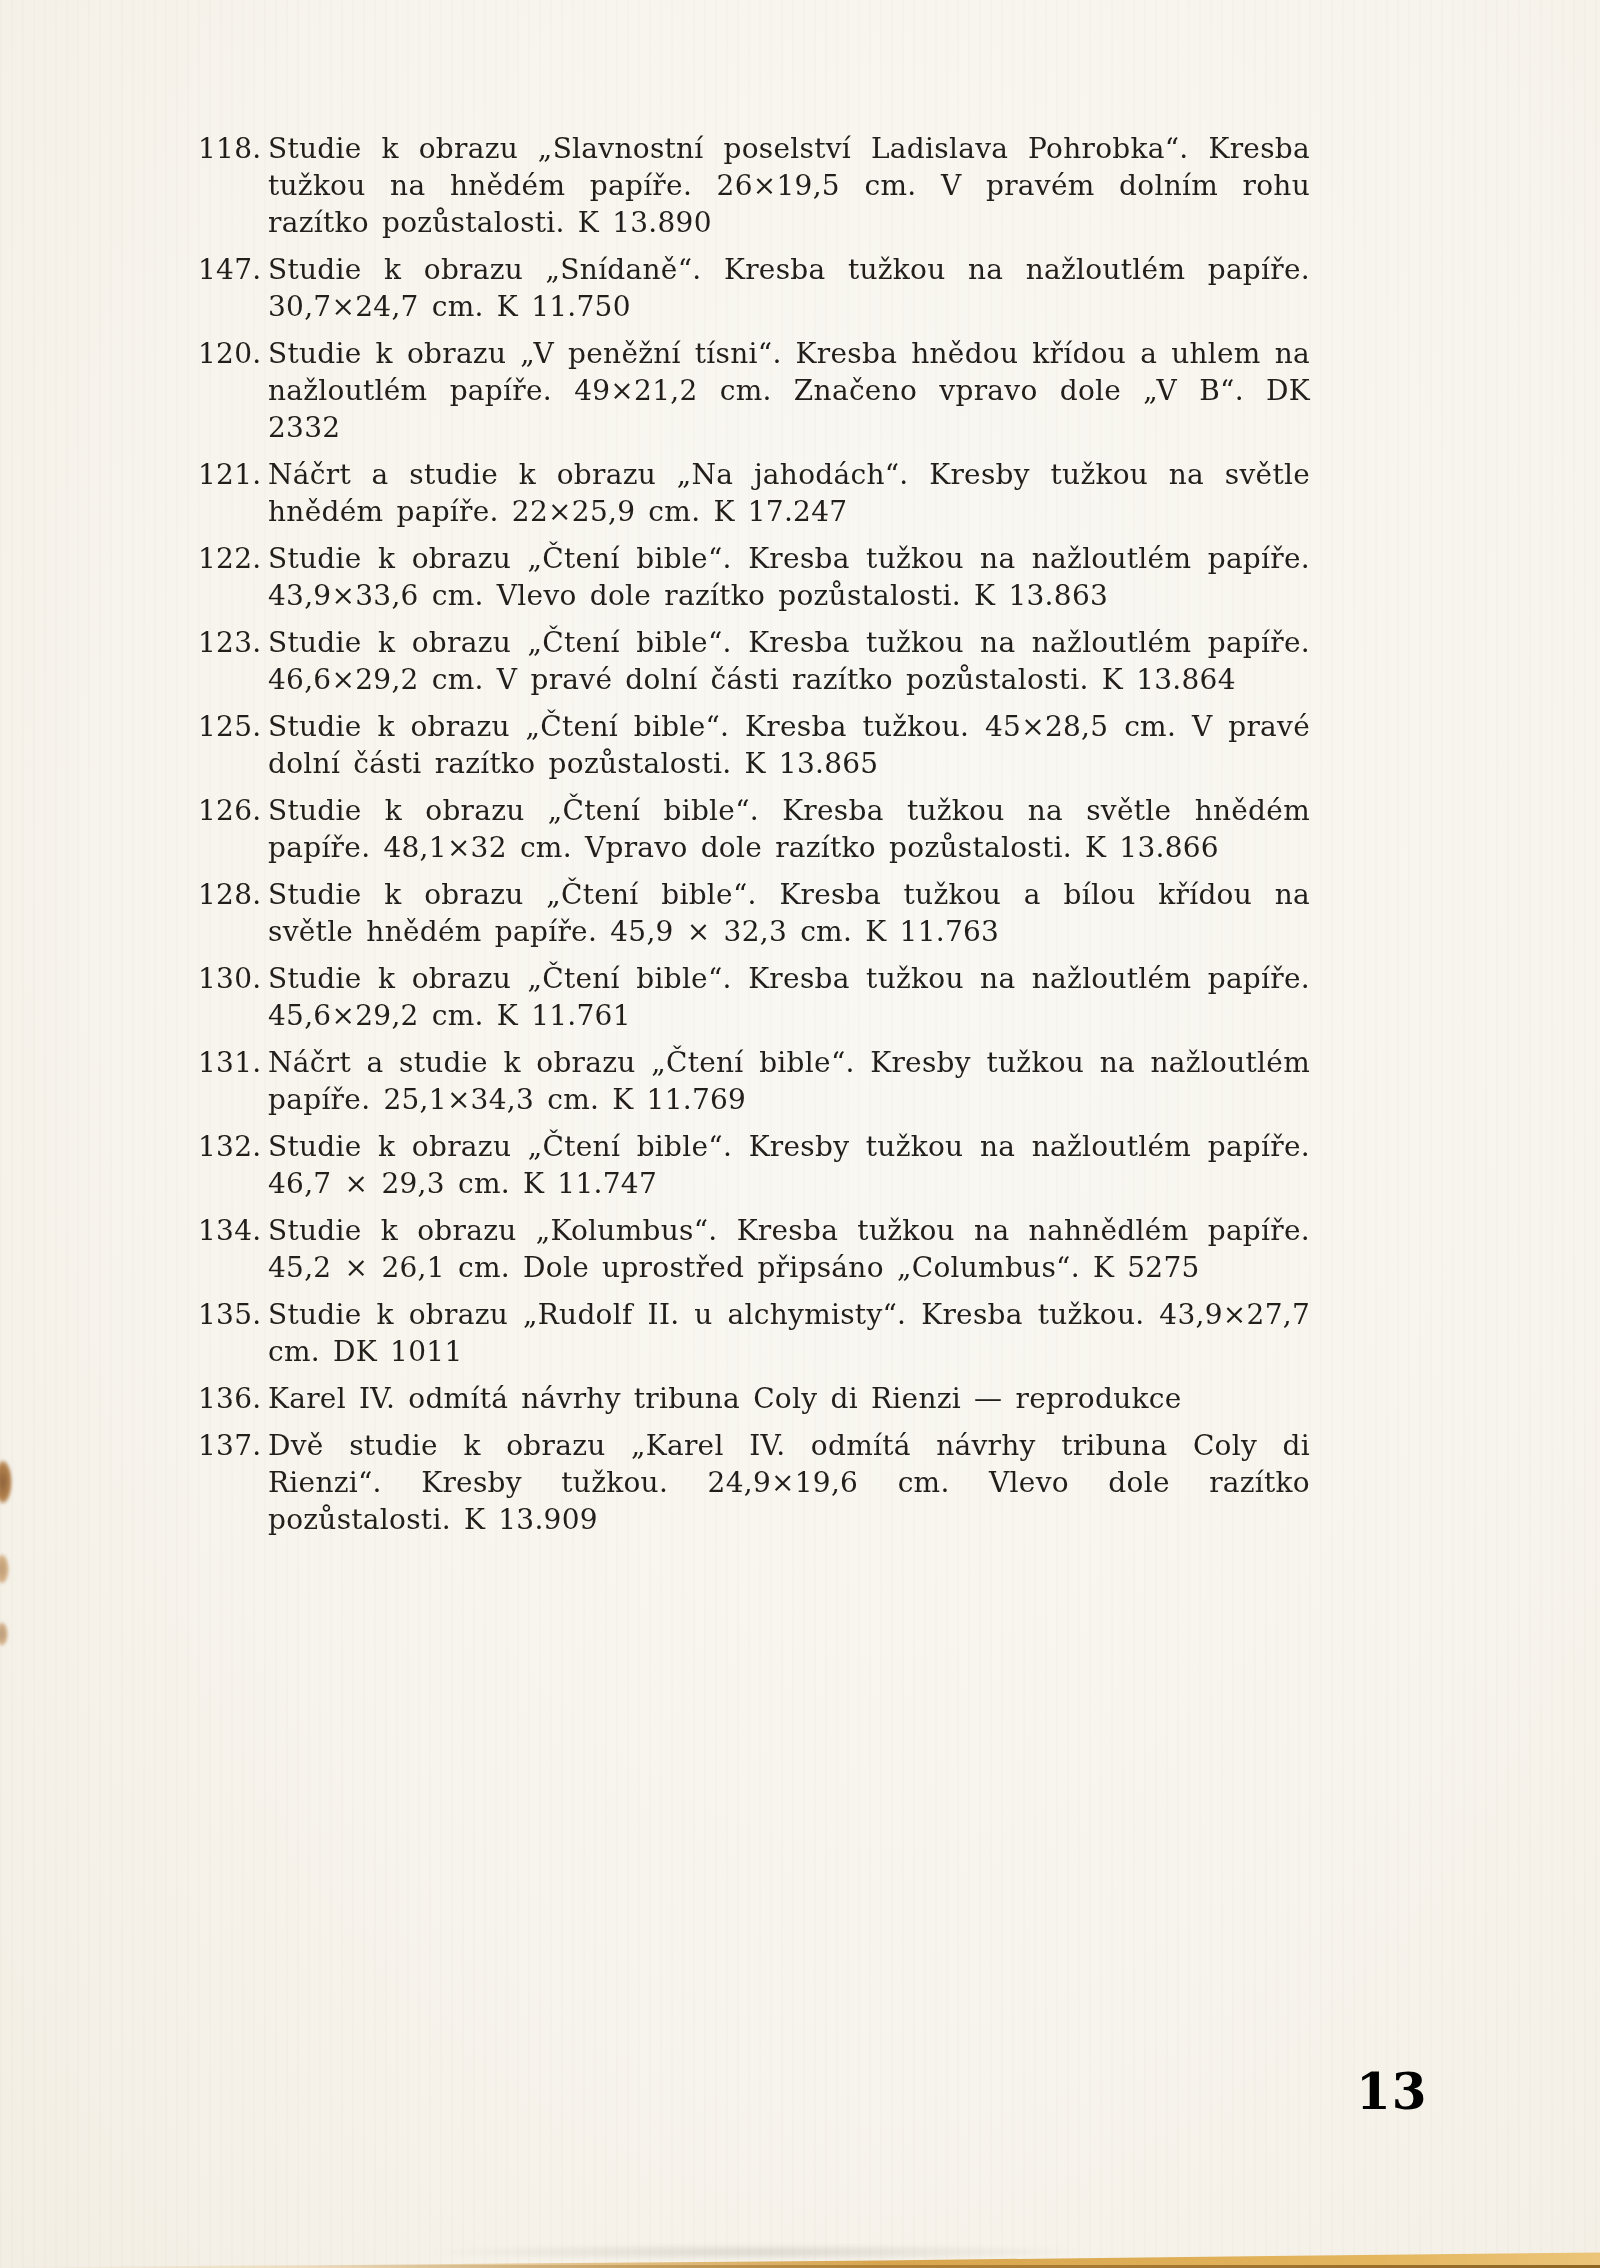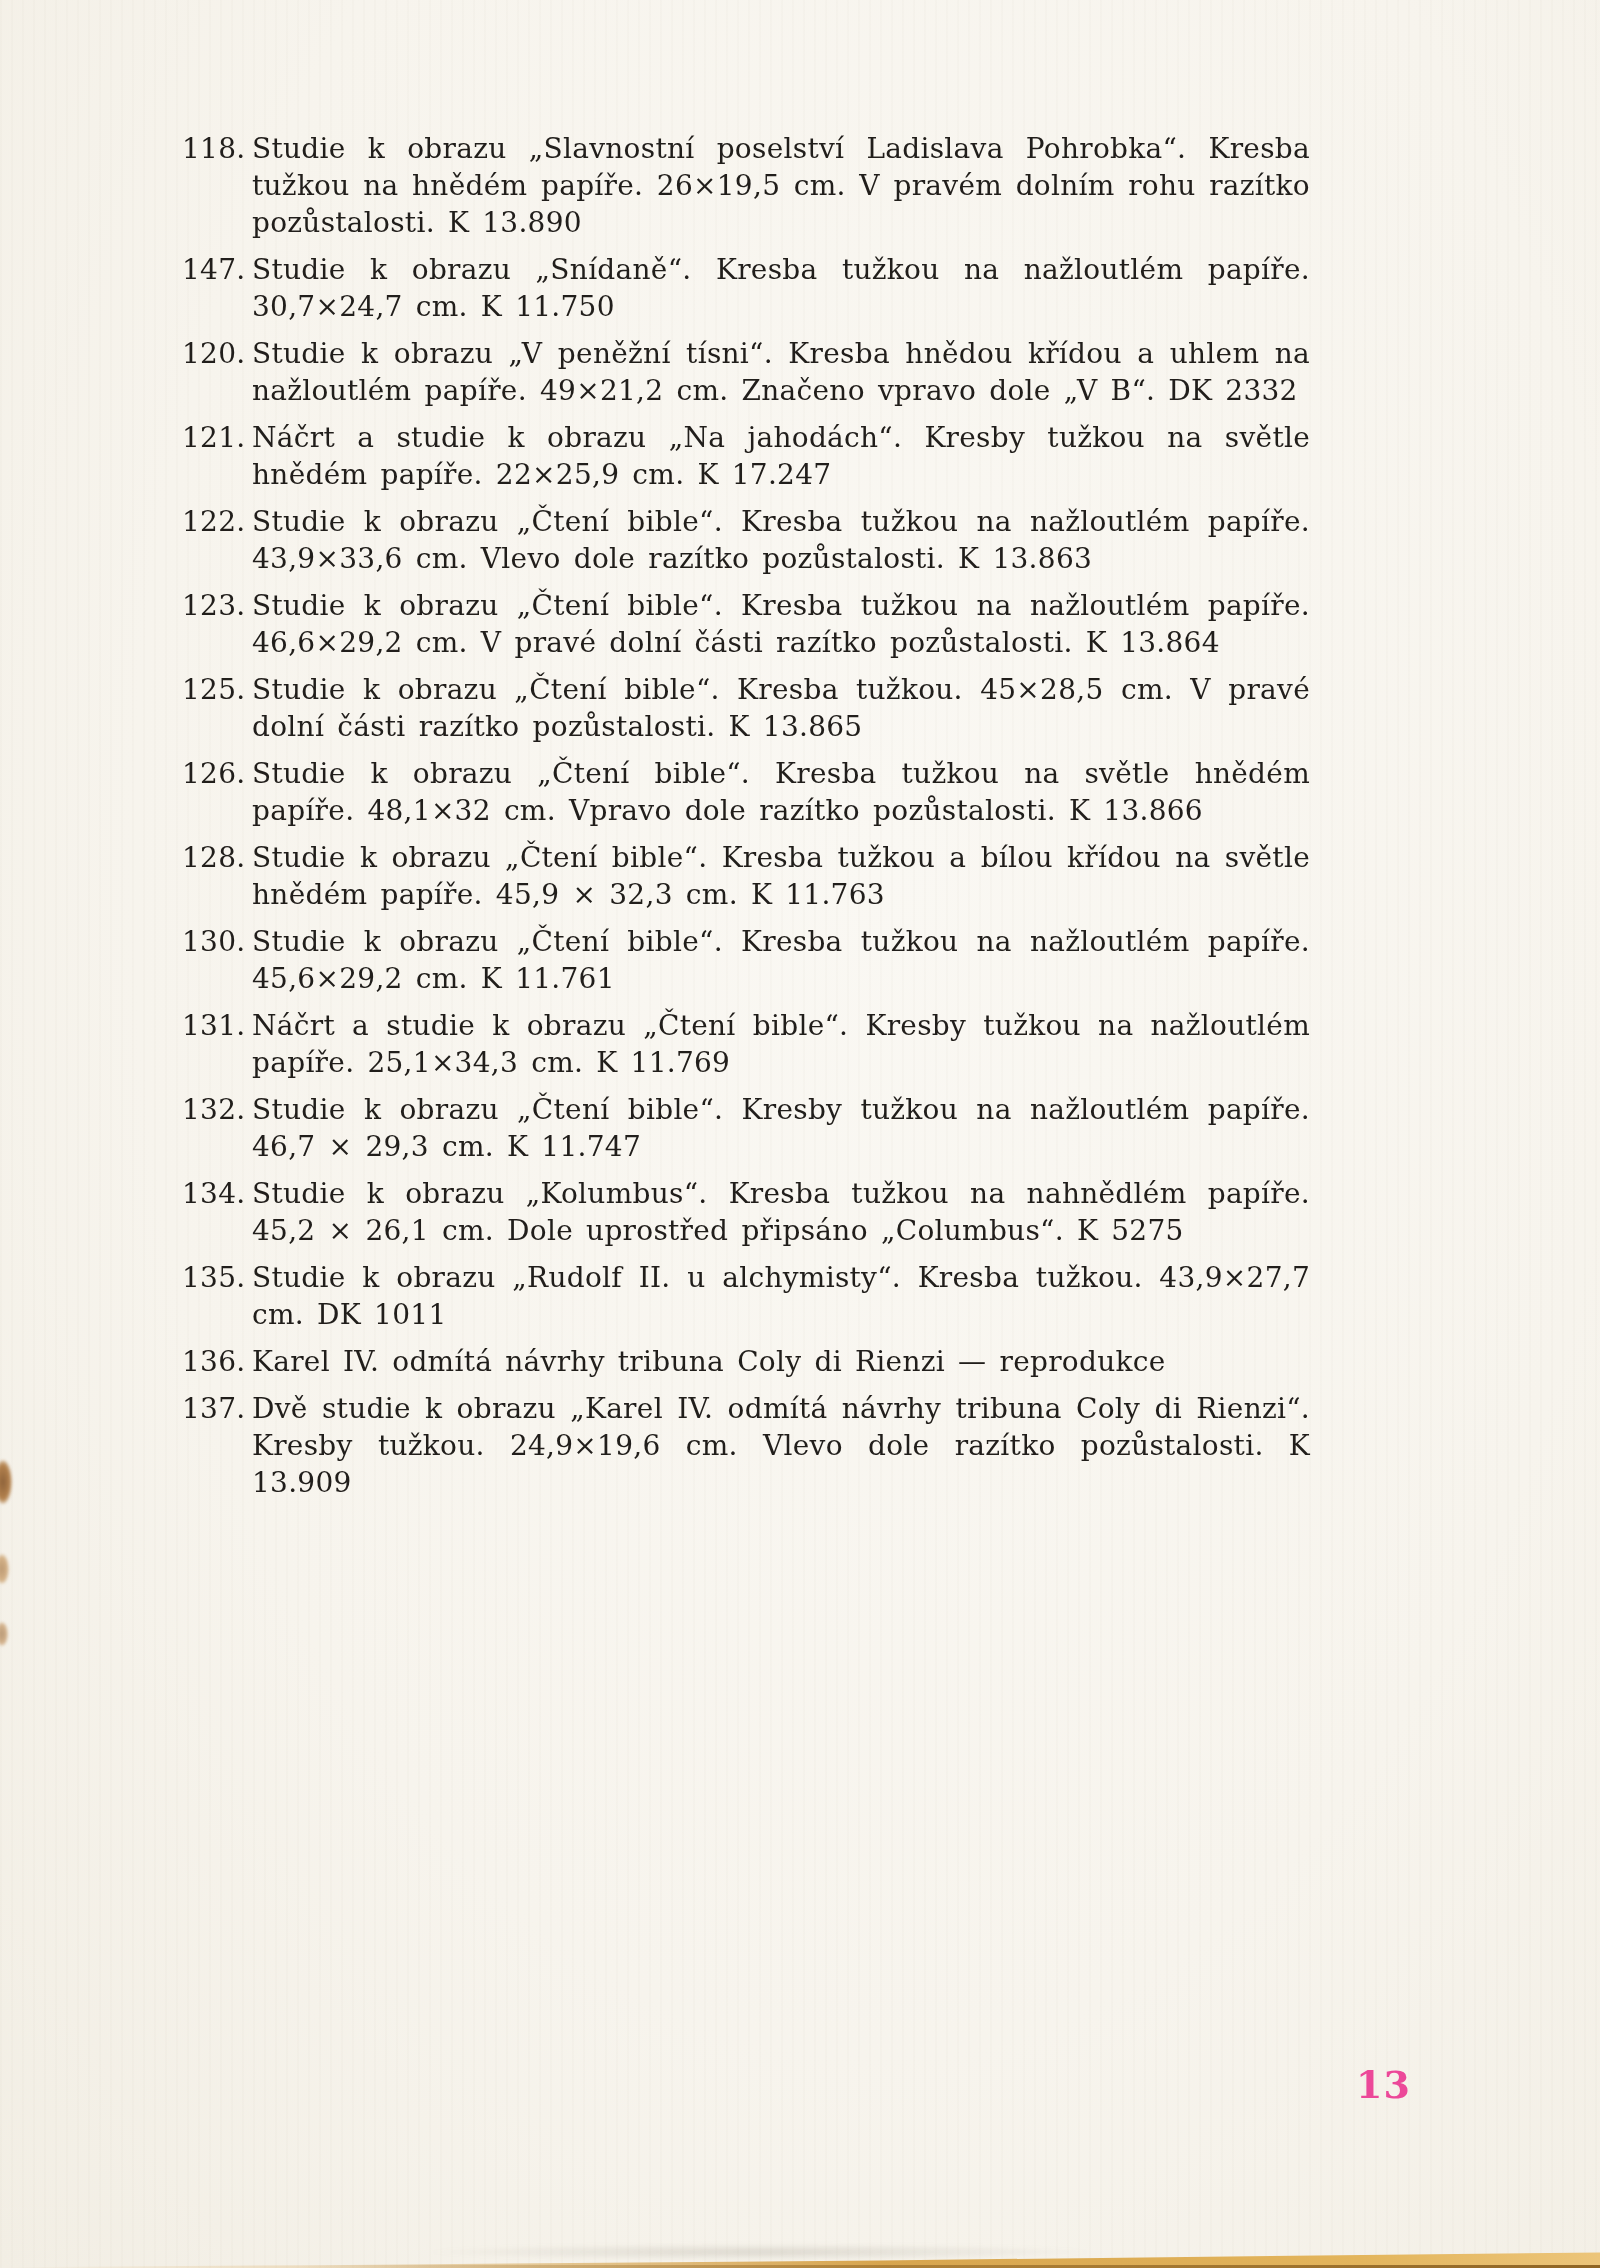--- a/index.html
+++ b/index.html
@@ -26,42 +26,42 @@
     );
     pointer-events: none;
   }
   .text-block {
     position: absolute;
     left: 182px;
     top: 130px;
     width: 1128px;
   }
   .entry {
-    margin: 0 0 10px 0;
+    margin: 0 0 10px 16px;
     padding-left: 70px;
     font-size: 28px;
     line-height: 37px;
     text-align: justify;
     text-align-last: left;
     word-spacing: 0.14em;
     letter-spacing: 0.01em;
   }
   .entry .num {
     display: inline-block;
     width: 70px;
     margin-left: -70px;
   }
   .page-number {
     position: absolute;
     left: 1356px;
     top: 2062px;
-    font-size: 38px;
+    font-size: 50px;
     font-weight: bold;
     letter-spacing: 1px;
-    color: #ec4899;
+    color: #000000;
   }
   
   .stain {
     position: absolute;
     border-radius: 50%;
     filter: blur(1.5px);
     pointer-events: none;
   }
   .stain-1 {
     left: -6px; top: 1460px; width: 18px; height: 44px;

